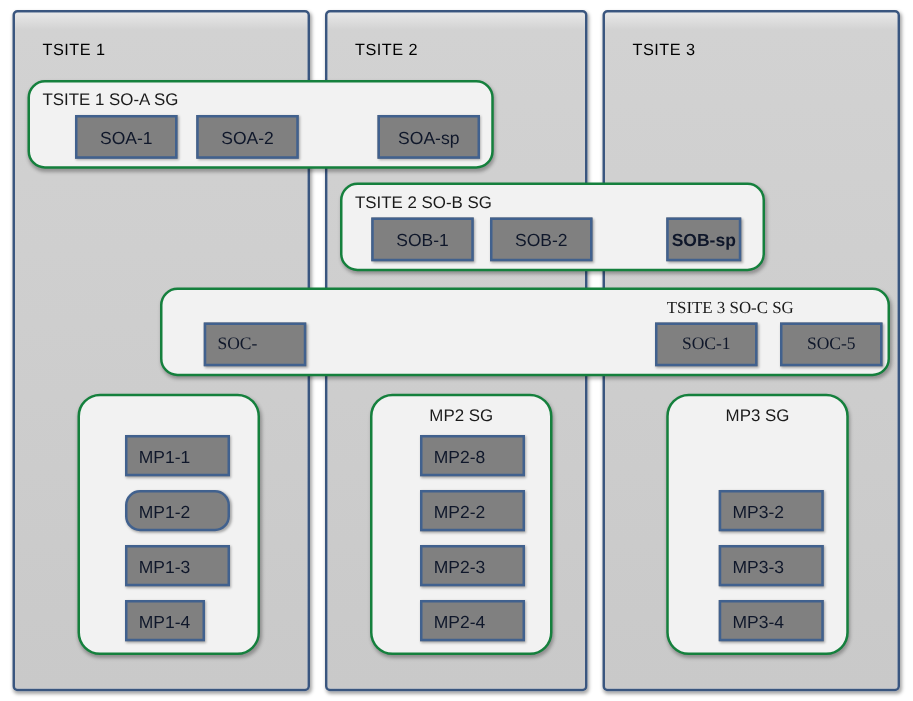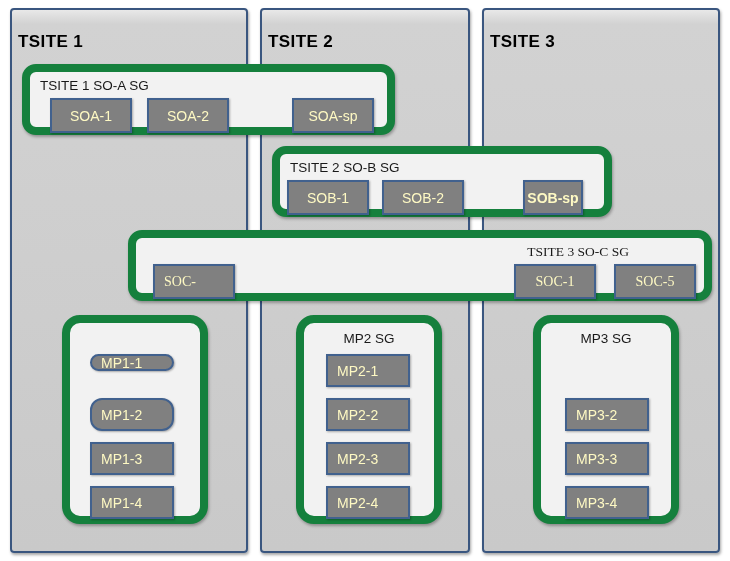--- a/index.html
+++ b/index.html
@@ -23,58 +23,58 @@
     position: absolute;
     box-sizing: border-box;
     border: 2px solid #3a567f;
     border-radius: 4px;
     background: linear-gradient(to bottom, #e8e8e8 0px, #d2d2d2 14px, #c9c9c9 100%);
     box-shadow: 1px 2px 3px rgba(0,0,0,0.35);
   }
   .tsite-label {
     position: absolute;
     top: 22px;
-    left: 6px;
-    font-size: 17px;
+    left: 22px;
+    font-size: 13px;
     color: #000000;
     letter-spacing: 0.4px;
     white-space: nowrap;
-    font-weight: bold;
   }
 
   
   .sg {
     position: absolute;
     box-sizing: border-box;
-    border: 8px solid #15803d;
+    border: 2px solid #15803d;
     border-radius: 14px;
     background: #f2f2f2;
     box-shadow: 1px 2px 3px rgba(0,0,0,0.30);
   }
   .sg-label {
     position: absolute;
     font-size: 13.5px;
     color: #1a1a1a;
     white-space: nowrap;
   }
 
   
   .node {
     position: absolute;
     box-sizing: border-box;
     border: 2px solid #41618e;
     background: #808080;
-    color: #fef9c3;
+    color: #0f172a;
     font-size: 14px;
     display: flex;
     align-items: center;
     padding-left: 9px;
     box-shadow: 1px 1px 2px rgba(0,0,0,0.30);
     overflow: hidden;
     white-space: nowrap;
+    margin-left: 16px;
   }
   .node.centered {
     justify-content: center;
     padding-left: 0;
   }
 </style>
 </head>
 <body>
 
 <div id="canvas">
@@ -106,29 +106,29 @@
   </div>
 
   <div class="sg" style="left:128px; top:230px; width:584px; height:71px;font-family:Liberation Serif, serif;">
     <div class="sg-label" style="right:75px; top:6px;">TSITE 3 SO-C  SG</div>
     <div class="node" style="left:17px; top:26px; width:82px; height:35px;">SOC-</div>
     <div class="node centered" style="left:378px; top:26px; width:82px; height:35px;">SOC-1</div>
     <div class="node centered" style="left:478px; top:26px; width:82px; height:35px;">SOC-5</div>
   </div>
 
   <div class="sg" style="left:62px; top:315px; width:146px; height:209px; border-radius:18px;">
-    <div class="node" style="left:20px; top:31px; width:84px; height:17px;border-radius:12px;">MP1-1</div>
+    <div class="node" style="left:20px; top:31px; width:84px; height:33px;">MP1-1</div>
     <div class="node" style="left:20px; top:75px; width:84px; height:33px;border-radius:12px;">MP1-2</div>
     <div class="node" style="left:20px; top:119px; width:84px; height:33px;">MP1-3</div>
-    <div class="node" style="left:20px; top:163px; width:84px; height:33px;">MP1-4</div>
+    <div class="node" style="left:20px; top:163px; width:64px; height:33px;">MP1-4</div>
   </div>
 
   <div class="sg" style="left:296px; top:315px; width:146px; height:209px; border-radius:18px;">
     <div class="sg-label" style="left:0; right:0; top:8px; text-align:center;">MP2  SG</div>
-    <div class="node" style="left:22px; top:31px; width:84px; height:33px;">MP2-1</div>
+    <div class="node" style="left:22px; top:31px; width:84px; height:33px;">MP2-8</div>
     <div class="node" style="left:22px; top:75px; width:84px; height:33px;">MP2-2</div>
     <div class="node" style="left:22px; top:119px; width:84px; height:33px;">MP2-3</div>
     <div class="node" style="left:22px; top:163px; width:84px; height:33px;">MP2-4</div>
   </div>
 
   <div class="sg" style="left:533px; top:315px; width:146px; height:209px; border-radius:18px;padding-left:42px;">
     <div class="sg-label" style="left:0; right:0; top:8px; text-align:center;">MP3  SG</div>
     <div class="node" style="left:24px; top:75px; width:84px; height:33px;">MP3-2</div>
     <div class="node" style="left:24px; top:119px; width:84px; height:33px;">MP3-3</div>
     <div class="node" style="left:24px; top:163px; width:84px; height:33px;">MP3-4</div>

